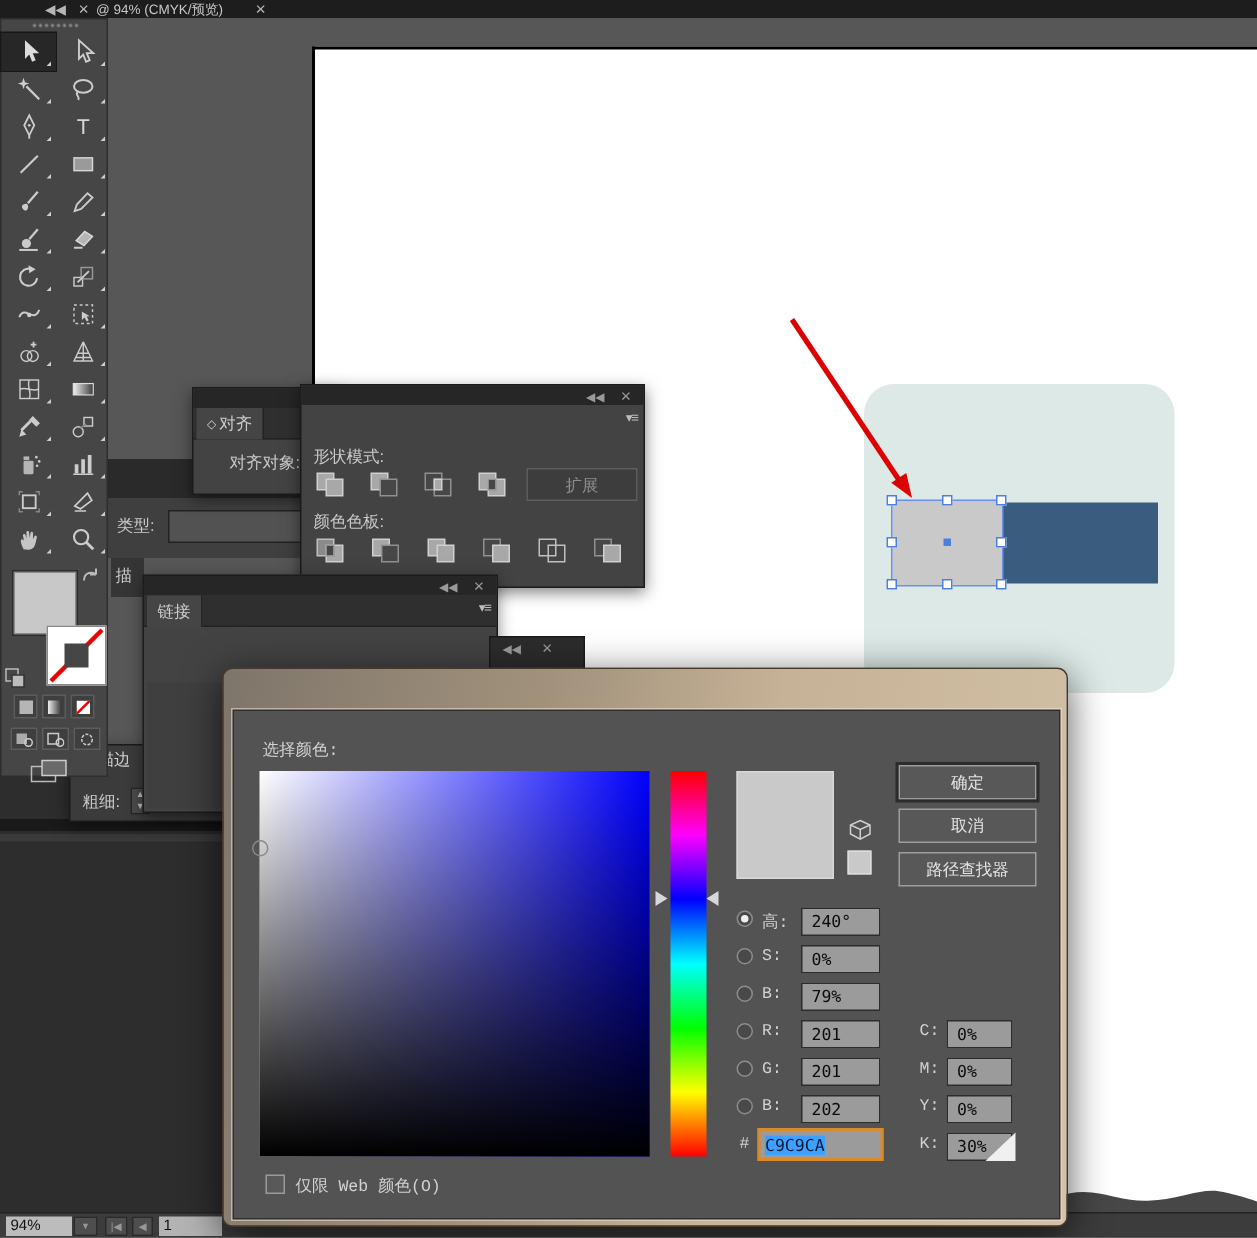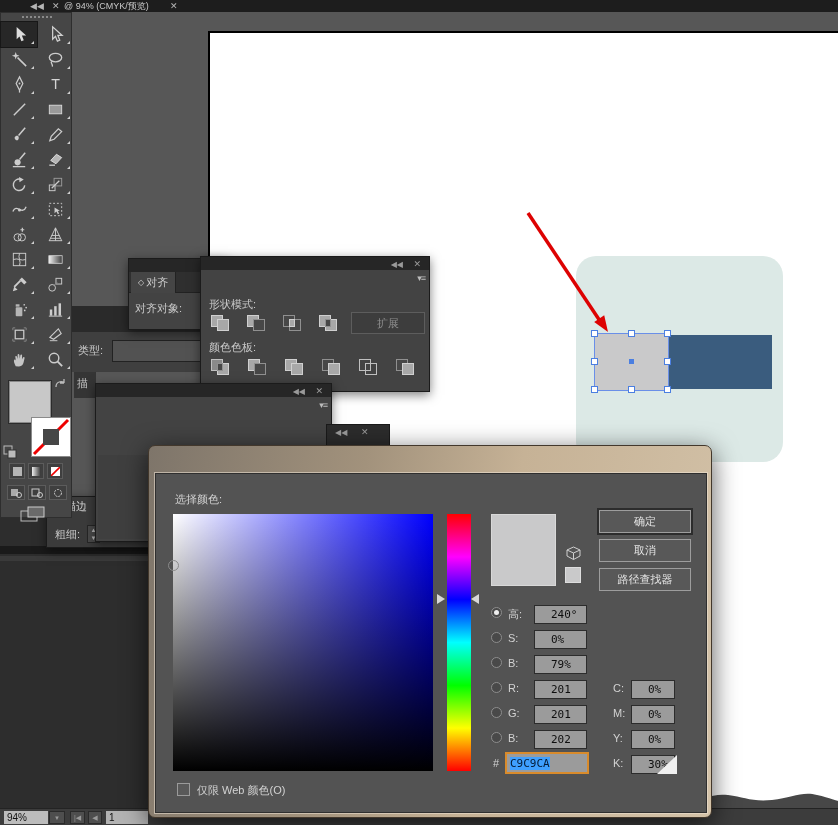--- a/index.html
+++ b/index.html
@@ -28,22 +28,22 @@
   .pmenu{position:absolute;right:4px;top:16px;color:#bdbdbd;font-size:9px;letter-spacing:-1px;}
   .lab{color:#c9c9c9;font-size:11px;}
   .pficon{width:22px;height:20px;}
   
   #dlg{left:148px;top:445px;width:564px;height:373px;border-radius:7px;z-index:10;
        background:linear-gradient(100deg,#7e756a 0%,#a2927c 35%,#c6b296 60%,#d3c2a8 100%);
        border:1px solid #43382c;box-shadow:0 6px 26px rgba(0,0,0,.65);}
   #dlg-body{position:absolute;left:6px;top:27px;width:552px;height:340px;background:#535353;
        border:1px solid #2f2f2f;outline:1px solid rgba(240,230,215,.55);}
   .dfield{position:absolute;background:#9b9b9b;border:1px solid #2c2c2c;color:#0d0d0d;
-       font:11px "DejaVu Sans Mono",monospace;display:flex;align-items:center;padding:0 16px;}
-  .dlab{position:absolute;color:#d2d2d2;font-size:11px;}
+       font:11px "DejaVu Sans Mono",monospace;display:flex;align-items:center;padding:0 6px;}
+  .dlab{position:absolute;color:#d2d2d2;font-size:11px;font-family:Liberation Mono, monospace;}
   .radio{position:absolute;width:11px;height:11px;border-radius:50%;background:#494949;border:1px solid #8d8d8d;}
   .radio.sel::after{content:"";position:absolute;left:2px;top:2px;width:5px;height:5px;border-radius:50%;background:#efefef;}
   .dbtn{position:absolute;width:92px;height:23px;background:#585858;border:1px solid #9d9d9d;color:#e4e4e4;
        font-size:11px;display:flex;align-items:center;justify-content:center;}
   .tri-r{width:0;height:0;border-top:5px solid transparent;border-bottom:5px solid transparent;border-left:8px solid #d7d7d7;}
   .tri-l{width:0;height:0;border-top:5px solid transparent;border-bottom:5px solid transparent;border-right:8px solid #d7d7d7;}
   
   .h{position:absolute;width:7px;height:7px;background:#fff;border:1px solid #4b7fe1;z-index:2;}
   
   #statusbar{left:0;top:808px;width:838px;height:17px;background:#3c3c3c;border-top:1px solid #232323;z-index:8;}
@@ -112,21 +112,21 @@
   </div>
 
   <div class="abs panel" style="left:128px;top:258px;width:100px;height:72px;z-index:4;">
     <div class="phead"></div>
     <div class="ptabs">
       <div class="ptab" style="left:2px;">
         <span style="font-size:8px;margin-right:2px;">◇</span>
         <span>对齐</span>
       </div>
     </div>
-    <span class="lab abs" style="left:6px;top:42px;">对齐对象:</span>
+    <span class="lab abs" style="left:24px;top:42px;">对齐对象:</span>
   </div>
 
   <div class="abs panel" style="left:200px;top:256px;width:230px;height:136px;z-index:5;">
     <div class="phead">
       <span class="abs" style="right:26px;top:3px;">◀◀</span>
       <span class="abs" style="right:8px;top:2px;font-size:9px;">✕</span>
     </div>
     <span class="pmenu">▾≡</span>
     <span class="lab abs" style="left:8px;top:40px;text-align:center;">形状模式:</span>
     <div class="abs" id="shape-modes" style="left:8px;top:56px;width:140px;height:22px;display:flex;gap:14px;">
@@ -178,20 +178,25 @@
             <rect x="2.5" y="2.5" width="11" height="11" fill="#474747" stroke="#909090"></rect>
             <rect x="8.5" y="6.5" width="11" height="11" fill="#a8a8a8" stroke="#d0d0d0"></rect>
           </svg></div>
       </div>
   </div>
 
   <div class="abs panel" style="left:95px;top:383px;width:237px;height:159px;z-index:6;">
     <div class="phead">
       <span class="abs" style="right:26px;top:3px;">◀◀</span>
       <span class="abs" style="right:8px;top:2px;font-size:9px;">✕</span>
+    </div>
+    <div class="ptabs">
+      <div class="ptab" style="left:2px;">
+        <span>链接</span>
+      </div>
     </div>
     <span class="pmenu">▾≡</span>
     <div class="abs" style="left:2px;top:71px;width:232px;height:84px;background:#3f3f3f;"></div>
   </div>
 
   <div class="abs" style="left:326px;top:424px;width:64px;height:44px;background:#2c2c2c;border:1px solid #1a1a1a;z-index:6;">
     <span class="abs" style="left:8px;top:3px;color:#9a9a9a;font-size:8px;">◀◀</span>
     <span class="abs" style="left:34px;top:2px;color:#9a9a9a;font-size:9px;">✕</span>
     <span class="abs" style="left:40px;top:22px;color:#bdbdbd;font-size:9px;letter-spacing:-1px;">▾≡</span>
   </div>

